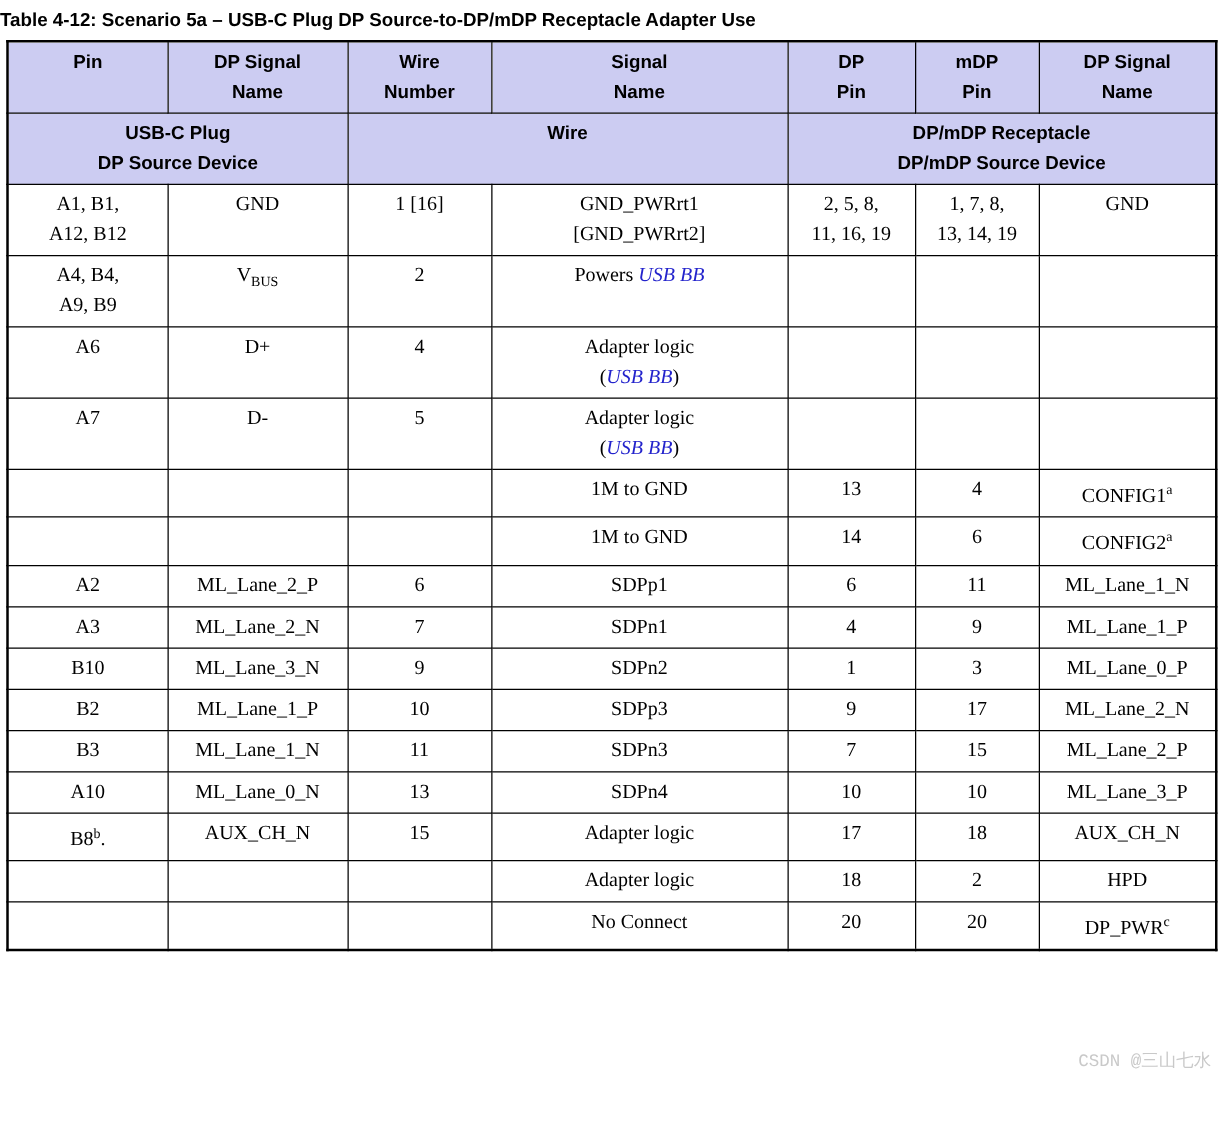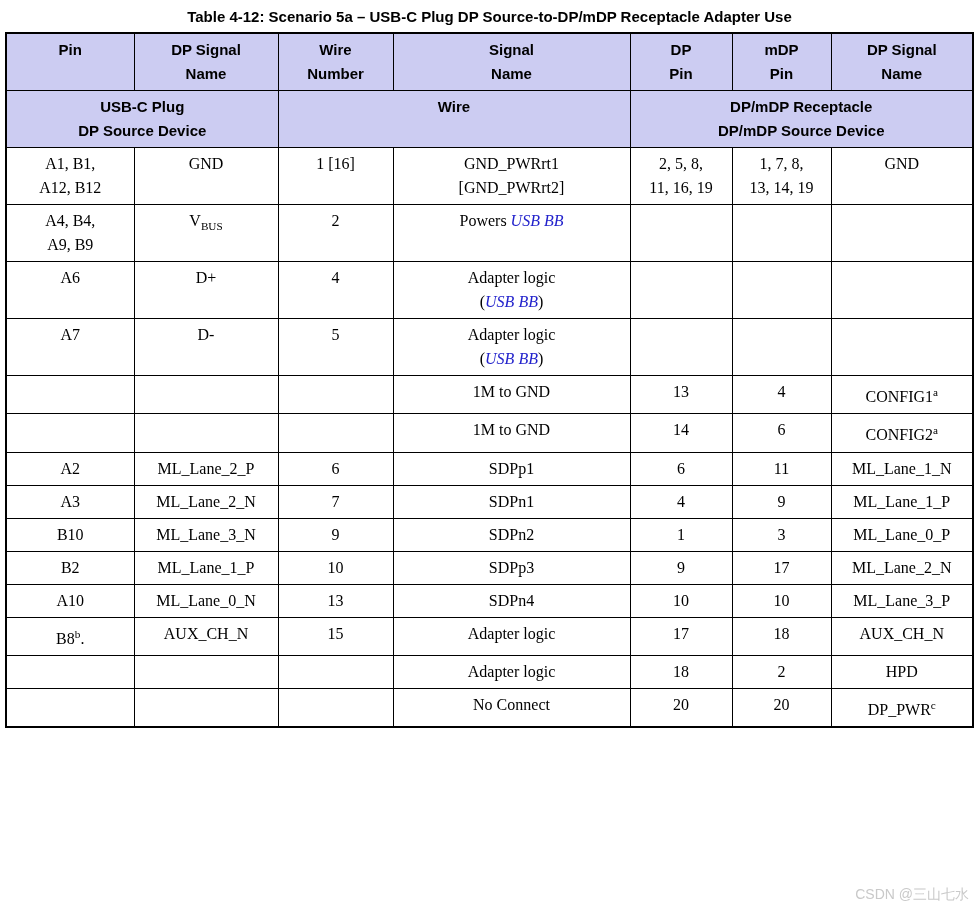--- a/index.html
+++ b/index.html
@@ -6,21 +6,20 @@
   html, body { margin: 0; padding: 0; }
   body {
     width: 979px; height: 911px;
     background: #ffffff;
     font-family: "Liberation Serif", serif;
     position: relative;
     overflow: hidden;
     color: #000;
   }
   .title {
-    text-align: center;
     font-family: "Liberation Sans", sans-serif;
     font-weight: bold;
     font-size: 15px;
     padding: 8px 0 7px 0;
   }
   table {
     border-collapse: collapse;
     table-layout: fixed;
     width: 967px;
     margin: 0 auto;
@@ -45,22 +44,22 @@
     font-size: 16px;
     line-height: 24px;
   }
   .seg-n  { }
   .seg-sub { font-size: 0.7em; vertical-align: sub; }
   .seg-sup { font-size: 0.7em; vertical-align: super; }
   .seg-bi  { color: var(--link-blue, #2323CC); font-style: italic; }
   .watermark {
     position: absolute;
     right: 10px;
-    top: 886px;
-    font-family: Liberation Sans, sans-serif;
+    top: 840px;
+    font-family: Liberation Mono, monospace;
     font-size: 14px;
     color: var(--watermark-gray, #C9C9C9);
     pointer-events: none;
   }
 </style>
 </head>
 <body>
 
 <div class="title">Table 4-12: Scenario 5a – USB-C Plug DP Source-to-DP/mDP Receptacle Adapter Use</div>
 
@@ -190,20 +189,29 @@
       <tr>
         <td><span class="seg-n">B2</span></td>
         <td><span class="seg-n">ML_Lane_1_P</span></td>
         <td><span class="seg-n">10</span></td>
         <td><span class="seg-n">SDPp3</span></td>
         <td><span class="seg-n">9</span></td>
         <td><span class="seg-n">17</span></td>
         <td><span class="seg-n">ML_Lane_2_N</span></td>
       </tr>
       <tr>
+        <td><span class="seg-n">B3</span></td>
+        <td><span class="seg-n">ML_Lane_1_N</span></td>
+        <td><span class="seg-n">11</span></td>
+        <td><span class="seg-n">SDPn3</span></td>
+        <td><span class="seg-n">7</span></td>
+        <td><span class="seg-n">15</span></td>
+        <td><span class="seg-n">ML_Lane_2_P</span></td>
+      </tr>
+      <tr>
         <td><span class="seg-n">A10</span></td>
         <td><span class="seg-n">ML_Lane_0_N</span></td>
         <td><span class="seg-n">13</span></td>
         <td><span class="seg-n">SDPn4</span></td>
         <td><span class="seg-n">10</span></td>
         <td><span class="seg-n">10</span></td>
         <td><span class="seg-n">ML_Lane_3_P</span></td>
       </tr>
       <tr>
         <td><span class="seg-n">B8</span><span class="seg-sup">b</span><span class="seg-n">.</span></td>

